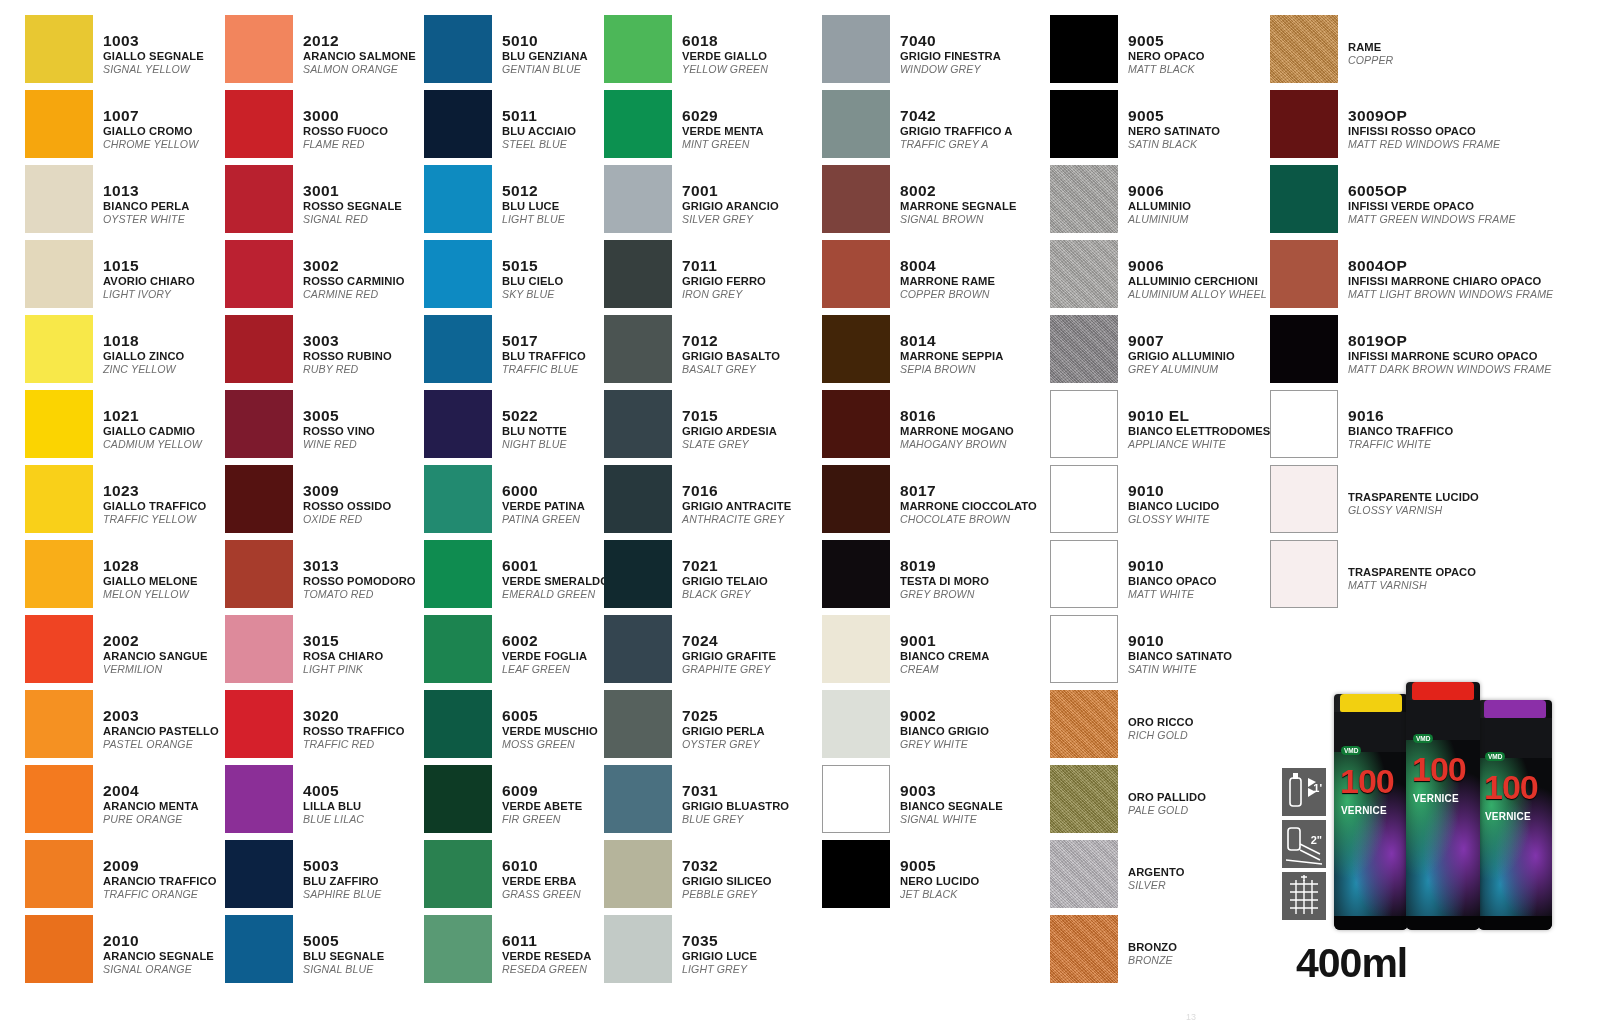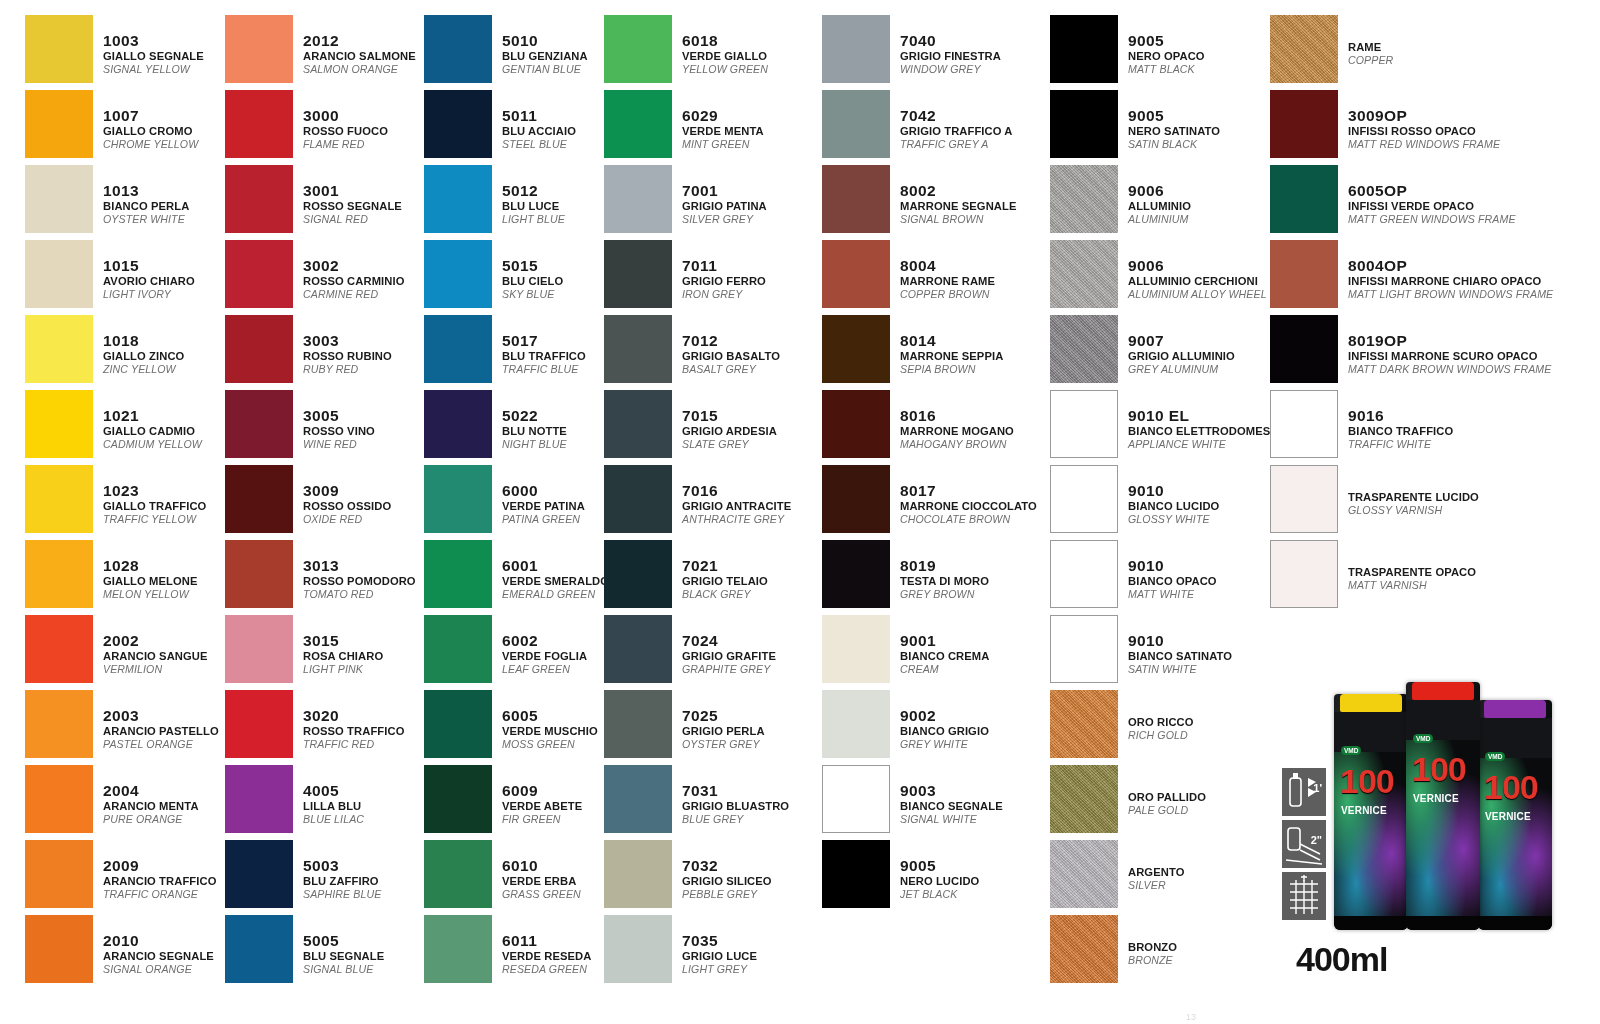--- a/index.html
+++ b/index.html
@@ -101,21 +101,21 @@
     color:#fff;
     overflow:hidden;
   }
   .picto svg{position:absolute;left:0;top:0;}
   .picto .t{
     position:absolute;right:4px;top:14px;
     font-size:11px;font-weight:700;color:#fff;
   }
   #ml{
     position:absolute;left:14px;top:268px;
-    font-size:34px;font-weight:700;color:#141414;
+    font-size:41px;font-weight:700;color:#141414;
     letter-spacing:-1px;
   }
   #pagenum{
     position:absolute;left:1186px;top:1012px;
     font-size:9px;color:#dcdcdc;
   }
 </style>
 </head>
 <body>
 
@@ -452,21 +452,21 @@
         <div class="txt">
           <span class="code">6029</span>
           <span class="it">VERDE MENTA</span>
           <span class="en">MINT GREEN</span>
         </div>
       </div>
       <div class="entry">
         <div class="sw" style="background: rgb(165, 174, 180);"></div>
         <div class="txt">
           <span class="code">7001</span>
-          <span class="it">GRIGIO PATINA</span>
+          <span class="it">GRIGIO ARANCIO</span>
           <span class="en">SILVER GREY</span>
         </div>
       </div>
       <div class="entry">
         <div class="sw" style="background: rgb(54, 63, 62);"></div>
         <div class="txt">
           <span class="code">7011</span>
           <span class="it">GRIGIO FERRO</span>
           <span class="en">IRON GREY</span>
         </div>

